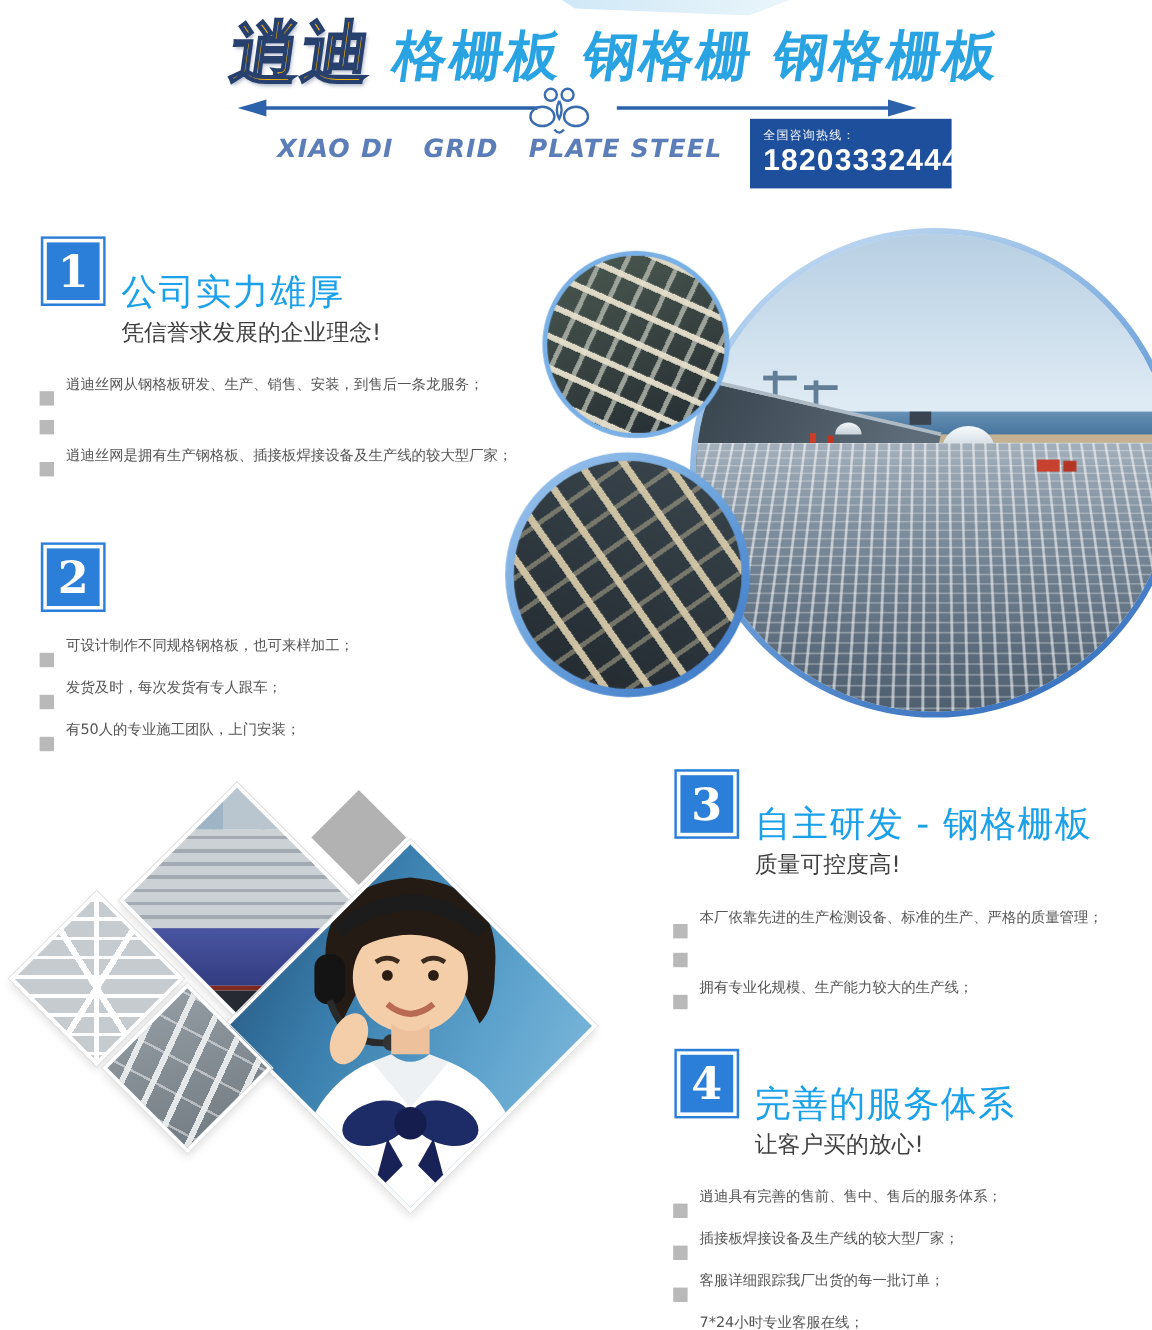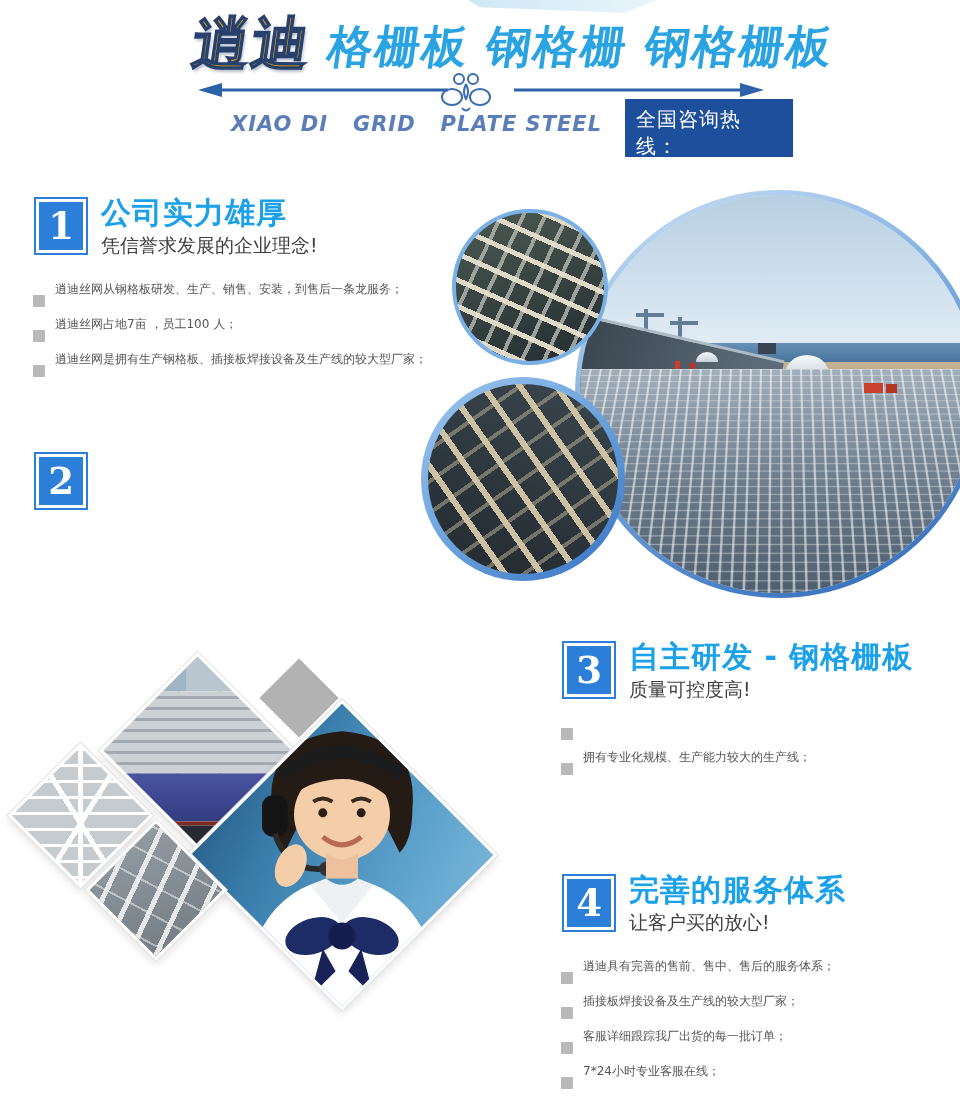--- a/index.html
+++ b/index.html
@@ -15,35 +15,35 @@
     color:#f9b200; -webkit-text-stroke:1.6px #27406e; letter-spacing:2px;
     transform:skewX(-8deg); text-shadow:2px 3px 3px rgba(45,65,110,.35); }
   .brand-title { position:absolute; left:328px; top:17px; font-size:45px; font-weight:bold;
     color:#29a3e2; letter-spacing:2px; transform:skewX(-8deg); white-space:nowrap; }
   .arrows { position:absolute; left:196px; top:80px; }
   .ornament { position:absolute; left:437px; top:70px; }
   .english { position:absolute; left:231px; top:112px; font-size:21px; font-style:italic;
     font-weight:bold; color:#5b7db8; letter-spacing:1px; white-space:pre; }
   .hotline { position:absolute; left:625px; top:99px; width:168px; height:58px;
     background:#1d4f9c; color:#fff; padding:7px 11px 5px; }
-  .hotline-label { font-size:20px; letter-spacing:1px; }
+  .hotline-label { font-size:10px; letter-spacing:1px; }
   .hotline-number { font-size:25px; font-weight:bold; font-family:Liberation Sans, sans-serif; letter-spacing:1px; }
 
   
   .section { position:absolute; }
   .s1 { left:33px;  top:196px; width:418px; }
   .s2 { left:33px;  top:451px; width:418px; }
   .s3 { left:561px; top:640px; width:400px; }
   .s4 { left:561px; top:873px; width:400px; }
   .sec-head { display:flex; gap:13px; margin-bottom:13px; }
   .num-box { flex:0 0 auto; width:50px; height:54px; margin:3px 2px 0 3px; background:#2b7fd9;
     border:3px solid #fff; outline:2px solid #2b7fd9; color:#fff;
     font-family:"DejaVu Serif", serif; font-size:37px; font-weight:bold;
     display:flex; align-items:center; justify-content:center; }
-  .sec-title { font-size:30px; font-weight:bold; color:#1ba1e9; line-height:1.12; letter-spacing:1px; white-space:nowrap; }
+  .sec-title { font-size:30px; font-weight:normal; color:#1ba1e9; line-height:1.12; letter-spacing:1px; white-space:nowrap;margin-top:31px; }
   .sec-sub { font-size:19px; color:#3f3f3f; margin-top:3px; }
   .bullet { display:flex; align-items:flex-end; font-size:12px; color:#555;
     line-height:35px; }
   .bullet .sq { flex:0 0 auto; width:12px; height:12px; background:#b9b9b9; margin:12px 10px 0 0; }
 
   
   .circle-big { position:absolute; left:575px; top:190px; width:408px; height:408px;
     border-radius:50%; padding:5px; z-index:1;
     background:linear-gradient(155deg,#cfe3f5 0%,#79aade 45%,#2a66b8 100%); }
   .cb-inner { position:relative; width:398px; height:398px; border-radius:50%;
@@ -232,48 +232,65 @@
         <div class="sec-sub">凭信誉求发展的企业理念!</div>
       </div>
     </div>
     <div class="bullets">
         <div class="bullet">
         <span class="sq"></span>
         <span>逍迪丝网从钢格板研发、生产、销售、安装，到售后一条龙服务；</span>
       </div>
         <div class="bullet">
         <span class="sq"></span>
-        <span>逍迪丝网占地7亩 ，员工100 人；</span>
       </div>
         <div class="bullet">
         <span class="sq"></span>
         <span>逍迪丝网是拥有生产钢格板、插接板焊接设备及生产线的较大型厂家；</span>
       </div>
       </div>
   </div>
 
   <div class="section s2">
     <div class="sec-head">
       <div class="num-box">2</div>
       <div>
       </div>
     </div>
+    <div class="bullets">
+        <div class="bullet">
+        <span class="sq"></span>
+        <span>可设计制作不同规格钢格板，也可来样加工；</span>
+      </div>
+        <div class="bullet">
+        <span class="sq"></span>
+        <span>发货及时，每次发货有专人跟车；</span>
+      </div>
+        <div class="bullet">
+        <span class="sq"></span>
+        <span>有50人的专业施工团队，上门安装；</span>
+      </div>
+      </div>
   </div>
 
   <div class="section s3">
     <div class="sec-head">
       <div class="num-box">3</div>
       <div>
         <div class="sec-title">自主研发 - 钢格栅板</div>
         <div class="sec-sub">质量可控度高!</div>
       </div>
     </div>
     <div class="bullets">
         <div class="bullet">
         <span class="sq"></span>
+        <span>本厂依靠先进的生产检测设备、标准的生产、严格的质量管理；</span>
+      </div>
+        <div class="bullet">
+        <span class="sq"></span>
       </div>
         <div class="bullet">
         <span class="sq"></span>
         <span>拥有专业化规模、生产能力较大的生产线；</span>
       </div>
       </div>
   </div>
 
   <div class="section s4">
     <div class="sec-head">

